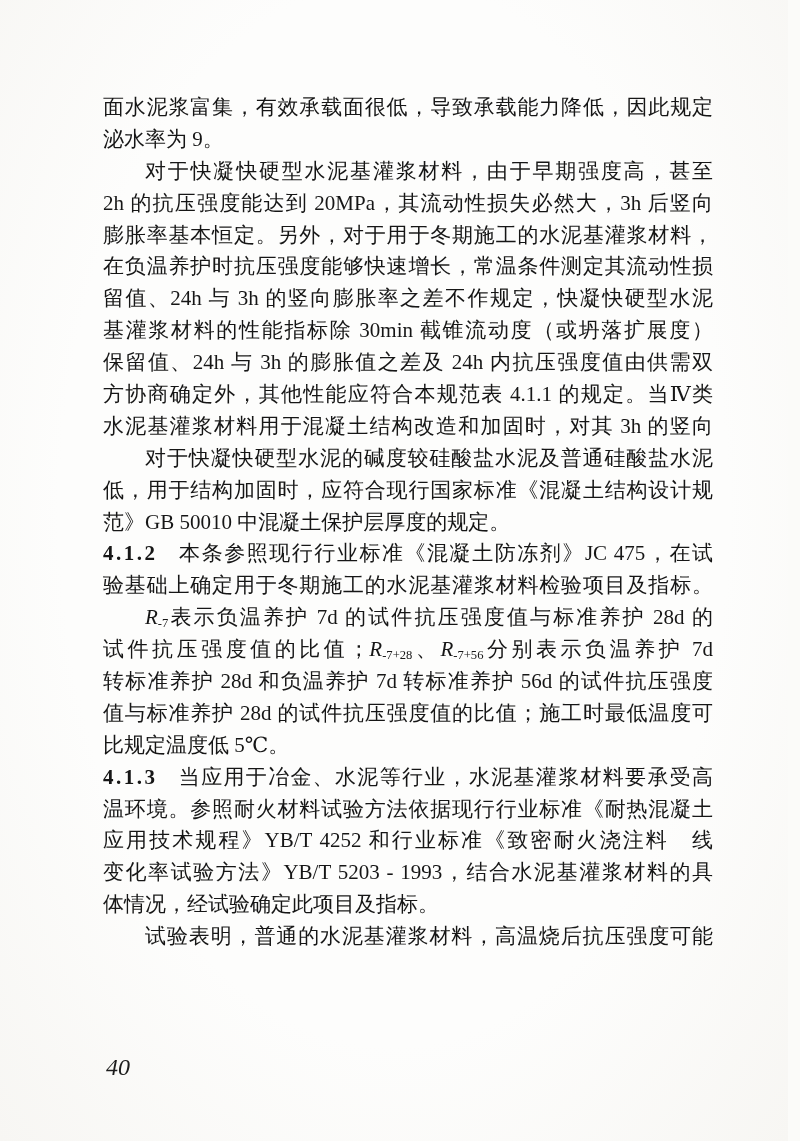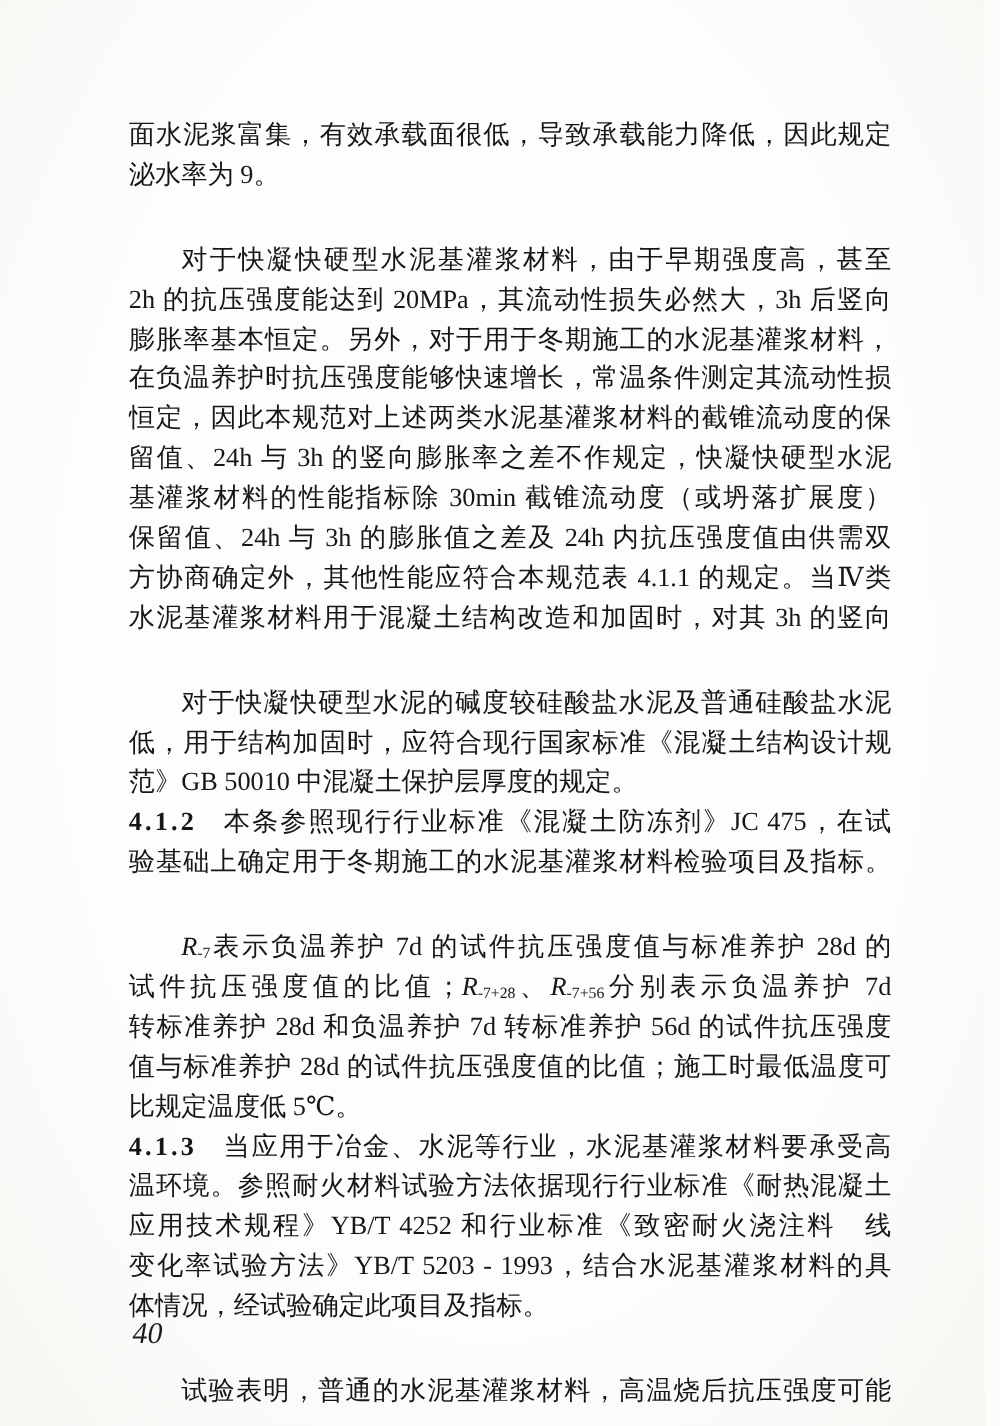--- a/index.html
+++ b/index.html
@@ -35,21 +35,20 @@
     text-align: justify;
     text-align-last: justify;
     overflow: hidden;
     white-space: nowrap;
   }
   .line.nj {
     text-align-last: left;
   }
   .line.ind {
     text-indent: 2em;
-    margin-top: 36px;
   }
   .secnum {
     font-weight: bold;
     letter-spacing: 0.12em;
     margin-right: 0.95em;
     margin-top: 16px;
   }
   .rv i {
     font-family: "Liberation Serif", "DejaVu Serif", serif;
     font-style: italic;
@@ -74,21 +73,20 @@
 <body>
 
 <div class="page">
   <div class="text-block" id="text-block">
       <div class="line">面水泥浆富集，有效承载面很低，导致承载能力降低，因此规定</div>
       <div class="line nj">泌水率为 9。</div>
       <div class="line ind">对于快凝快硬型水泥基灌浆材料，由于早期强度高，甚至</div>
       <div class="line">2h 的抗压强度能达到 20MPa，其流动性损失必然大，3h 后竖向</div>
       <div class="line">膨胀率基本恒定。另外，对于用于冬期施工的水泥基灌浆材料，</div>
       <div class="line">在负温养护时抗压强度能够快速增长，常温条件测定其流动性损</div>
-      <div class="line">恒定，因此本规范对上述两类水泥基灌浆材料的截锥流动度的保</div>
       <div class="line">留值、24h 与 3h 的竖向膨胀率之差不作规定，快凝快硬型水泥</div>
       <div class="line">基灌浆材料的性能指标除 30min 截锥流动度（或坍落扩展度）</div>
       <div class="line">保留值、24h 与 3h 的膨胀值之差及 24h 内抗压强度值由供需双</div>
       <div class="line">方协商确定外，其他性能应符合本规范表 4.1.1 的规定。当Ⅳ类</div>
       <div class="line">水泥基灌浆材料用于混凝土结构改造和加固时，对其 3h 的竖向</div>
       <div class="line ind">对于快凝快硬型水泥的碱度较硅酸盐水泥及普通硅酸盐水泥</div>
       <div class="line">低，用于结构加固时，应符合现行国家标准《混凝土结构设计规</div>
       <div class="line nj">范》GB 50010 中混凝土保护层厚度的规定。</div>
       <div class="line"><b class="secnum">4.1.2</b>本条参照现行行业标准《混凝土防冻剂》JC 475，在试</div>
       <div class="line">验基础上确定用于冬期施工的水泥基灌浆材料检验项目及指标。</div>

